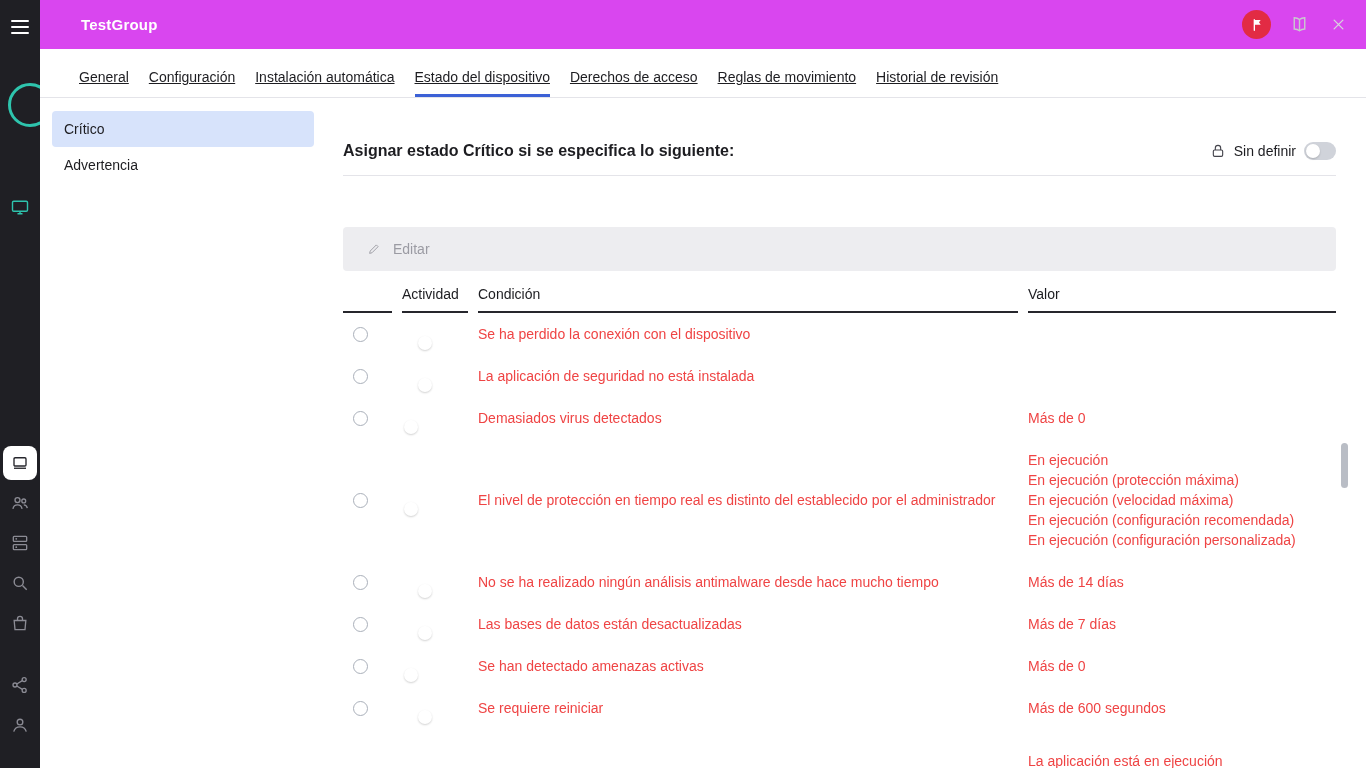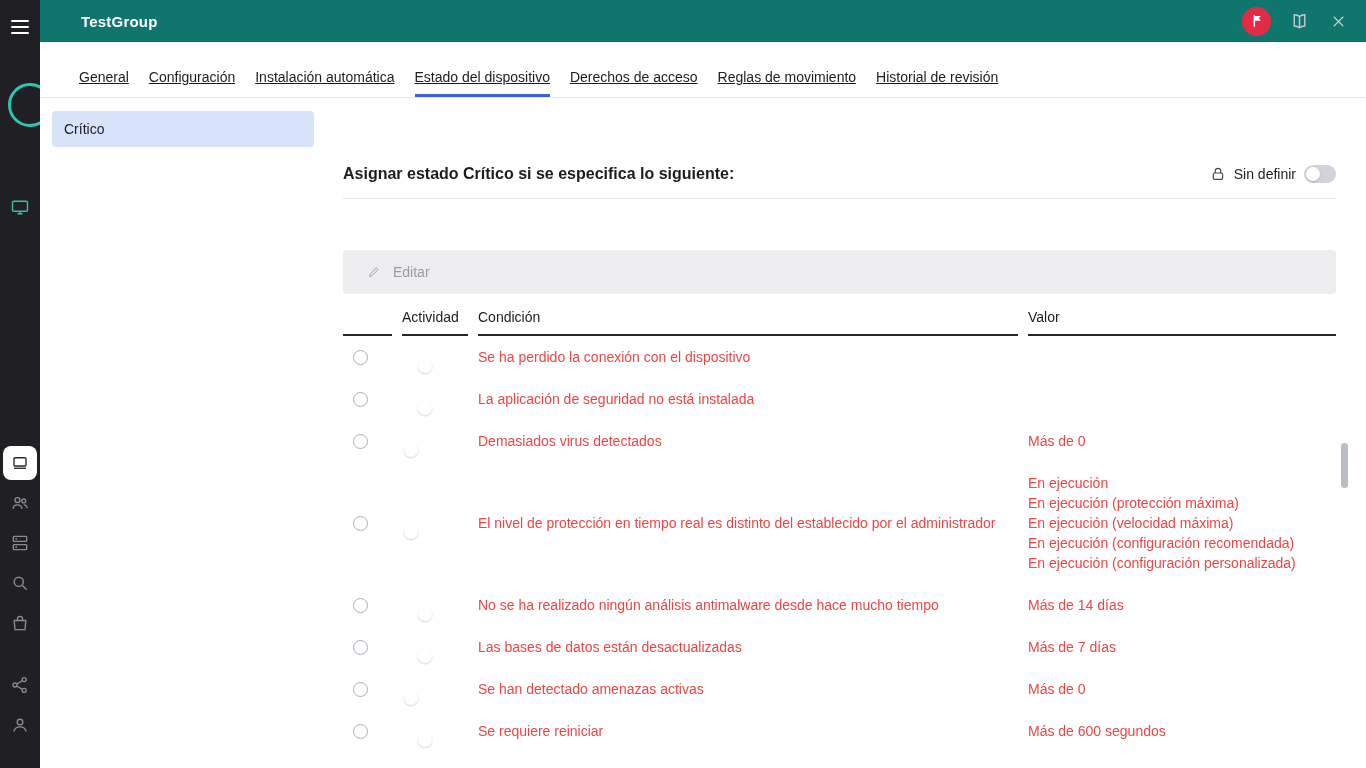--- a/index.html
+++ b/index.html
@@ -11,42 +11,42 @@
   .sidebar { position:absolute; left:0; top:0; width:40px; height:768px; background:#1f1f24; overflow:hidden; z-index:5; }
   .sb-icon { position:absolute; left:10px; width:20px; height:20px; display:flex; align-items:center; justify-content:center; cursor:pointer; }
   .sb-icon svg { width:20px; height:20px; }
   .hamburger { position:absolute; left:11px; top:20px; width:18px; height:14px; display:flex; flex-direction:column; justify-content:space-between; cursor:pointer; }
   .hamburger span { display:block; height:2px; background:#fff; border-radius:1px; }
   .logo-ring { position:absolute; left:8px; top:83px; width:44px; height:44px; border:3px solid #2ec4ad; border-radius:50%; }
   .nav-active-box { position:absolute; left:3px; top:446px; width:34px; height:34px; background:#fff; border-radius:8px; display:flex; align-items:center; justify-content:center; cursor:pointer; }
   .nav-active-box svg { width:18px; height:18px; }
 
   
-  .topbar { position:absolute; left:40px; top:0; right:0; height:42px; background:#0f766e; display:flex; align-items:center; z-index:4; }
+  .topbar { position:absolute; left:40px; top:0; right:0; height:49px; background:#d946ef; display:flex; align-items:center; z-index:4; }
   .topbar .title { margin-left:41px; font-size:15px; font-weight:700; color:#fff; letter-spacing:.2px; }
   .topbar-right { margin-left:auto; display:flex; align-items:center; gap:17px; padding-right:17px; }
   .badge { width:29px; height:29px; border-radius:50%; background:#e22b44; display:flex; align-items:center; justify-content:center; cursor:pointer; }
   .badge svg { width:16px; height:16px; }
   .book-btn, .close-btn { width:22px; height:22px; display:flex; align-items:center; justify-content:center; cursor:pointer; }
   .book-btn svg { width:21px; height:21px; }
   .close-btn svg { width:15px; height:15px; }
 
   
   .tabbar { position:absolute; left:40px; top:57px; right:0; height:41px; background:#fff; border-bottom:1px solid #e4e4e9; display:flex; align-items:stretch; padding-left:39px; z-index:3;text-decoration:underline; }
   .tab { display:flex; align-items:center; margin-right:20px; font-size:14px; color:#1d1d21; cursor:pointer; border-bottom:3px solid transparent; padding-top:3px; white-space:nowrap; }
   .tab.active { border-bottom-color:#3c61d6; }
 
   
   .side-panel { position:absolute; left:40px; top:98px; width:303px; bottom:0; padding:13px 29px 0 12px; background:#fff; }
   .sp-item { height:36px; display:flex; align-items:center; padding-left:12px; font-size:14px; border-radius:4px; cursor:pointer; color:#1d1d21; }
   .sp-item.selected { background:#d7e3fb; }
 
   
   .main { position:absolute; left:343px; top:98px; width:993px; bottom:0; background:#fff; }
-  .heading-row { margin-top:67px; display:flex; align-items:center; justify-content:space-between; padding-bottom:15px; border-bottom:1px solid #e4e4e9; }
+  .heading-row { margin-top:44px; display:flex; align-items:center; justify-content:space-between; padding-bottom:15px; border-bottom:1px solid #e4e4e9; }
   .heading-row h1 { font-size:16px; font-weight:700; color:#1d1d21; }
   .lock-toggle { display:flex; align-items:center; gap:8px; font-size:14px; color:#1d1d21; }
   .lock-toggle svg { width:16px; height:16px; }
 
   .toggle { position:relative; width:32px; height:18px; border-radius:9px; background:#d0d3da; cursor:pointer; flex:0 0 auto; }
   .toggle .knob { position:absolute; top:2px; left:2px; width:14px; height:14px; border-radius:50%; background:#fff; box-shadow:0 1px 2px rgba(0,0,0,.18); transition:left .1s; }
   .toggle.on { background:#3c61d6; }
   .toggle.on .knob { left:16px; }
 
   .edit-bar { margin-top:51px; height:44px; background:#ededf0; border-radius:4px; display:flex; align-items:center; padding-left:24px; gap:12px; color:#9b9ba3; font-size:14px; cursor:default; }
@@ -164,20 +164,21 @@
       <div class="tab">Configuración</div>
       <div class="tab">Instalación automática</div>
       <div class="tab active">Estado del dispositivo</div>
       <div class="tab">Derechos de acceso</div>
       <div class="tab">Reglas de movimiento</div>
       <div class="tab">Historial de revisión</div>
     </nav>
 
   <div class="side-panel">
       <div class="sp-item selected">Crítico</div>
+      <div class="sp-item">Advertencia</div>
     </div>
 
   <main class="main">
     <div class="heading-row">
       <h1>Asignar estado Crítico si se especifica lo siguiente:</h1>
       <div class="lock-toggle">
         <svg viewBox="0 0 24 24" fill="none" stroke="#45454d" stroke-width="1.7">
             <rect x="5" y="10.5" width="14" height="9.5" rx="2"></rect>
             <path d="M8 10.5V7.5a4 4 0 018 0v3"></path>
           </svg>

